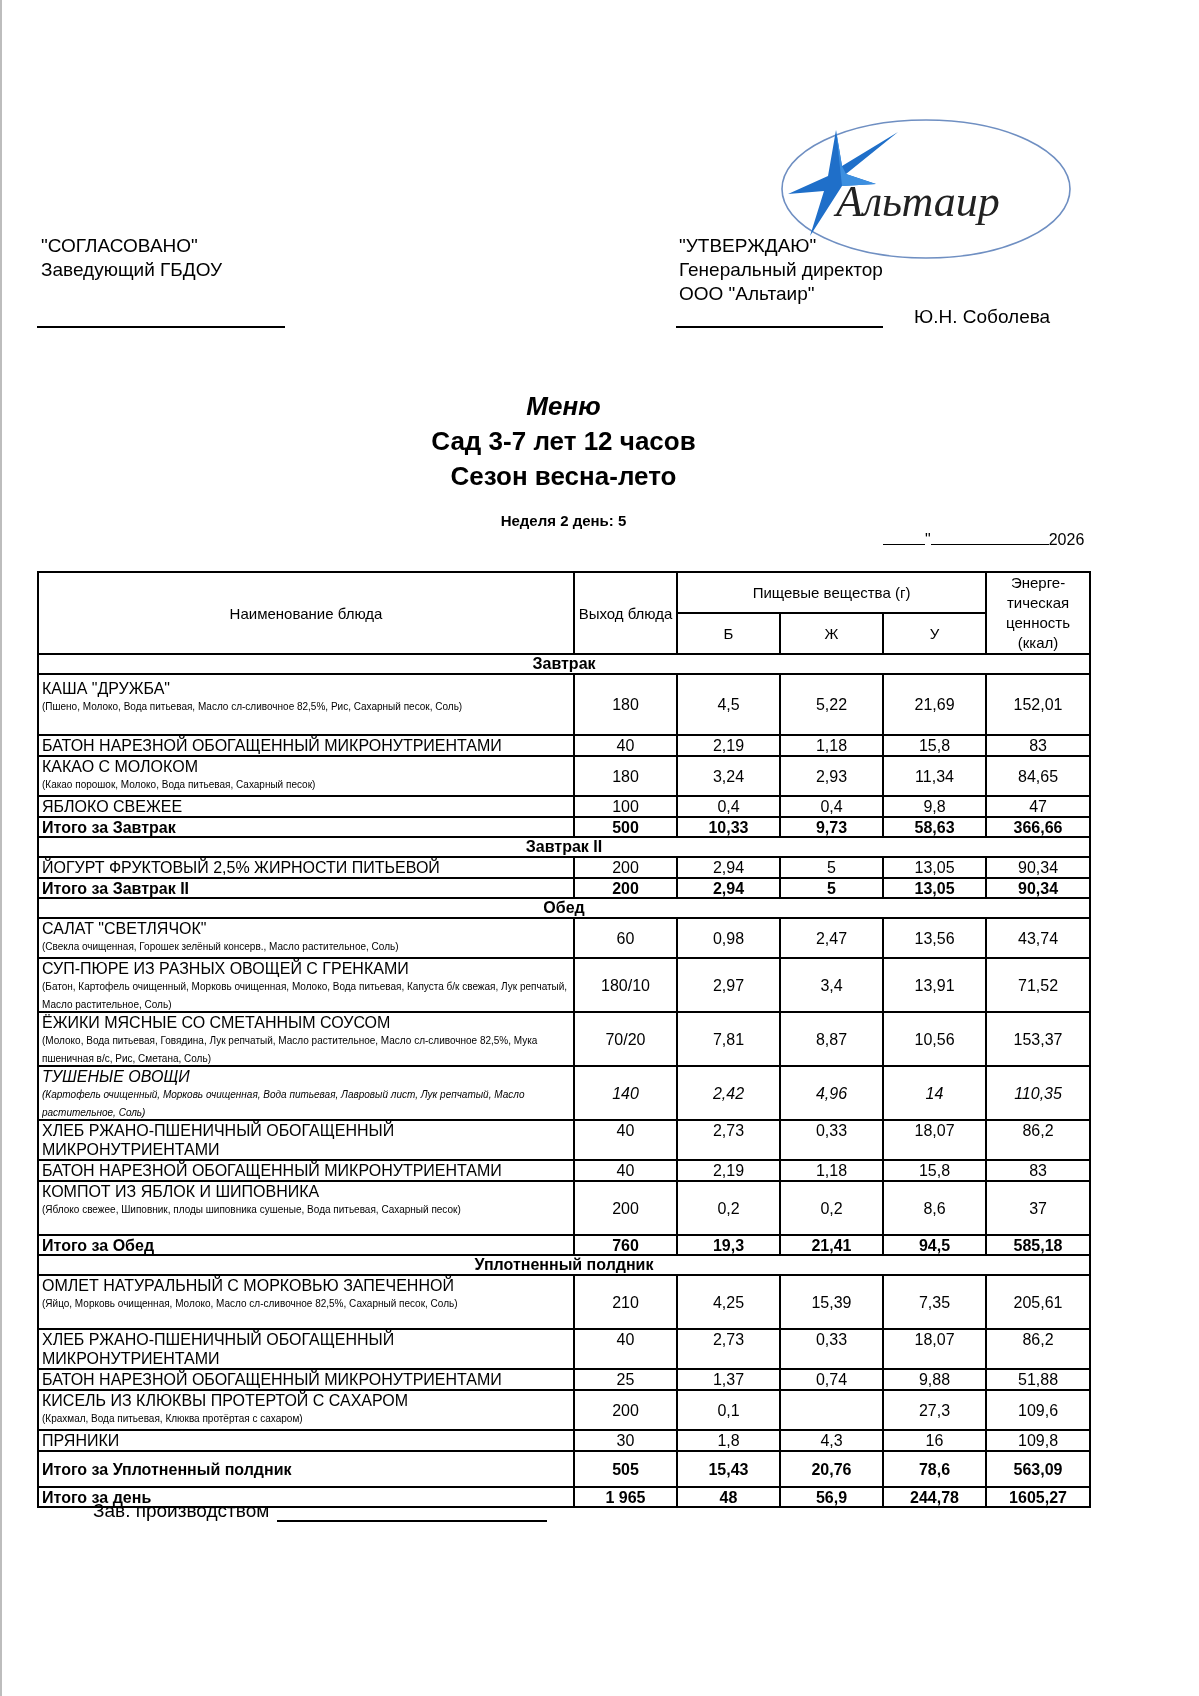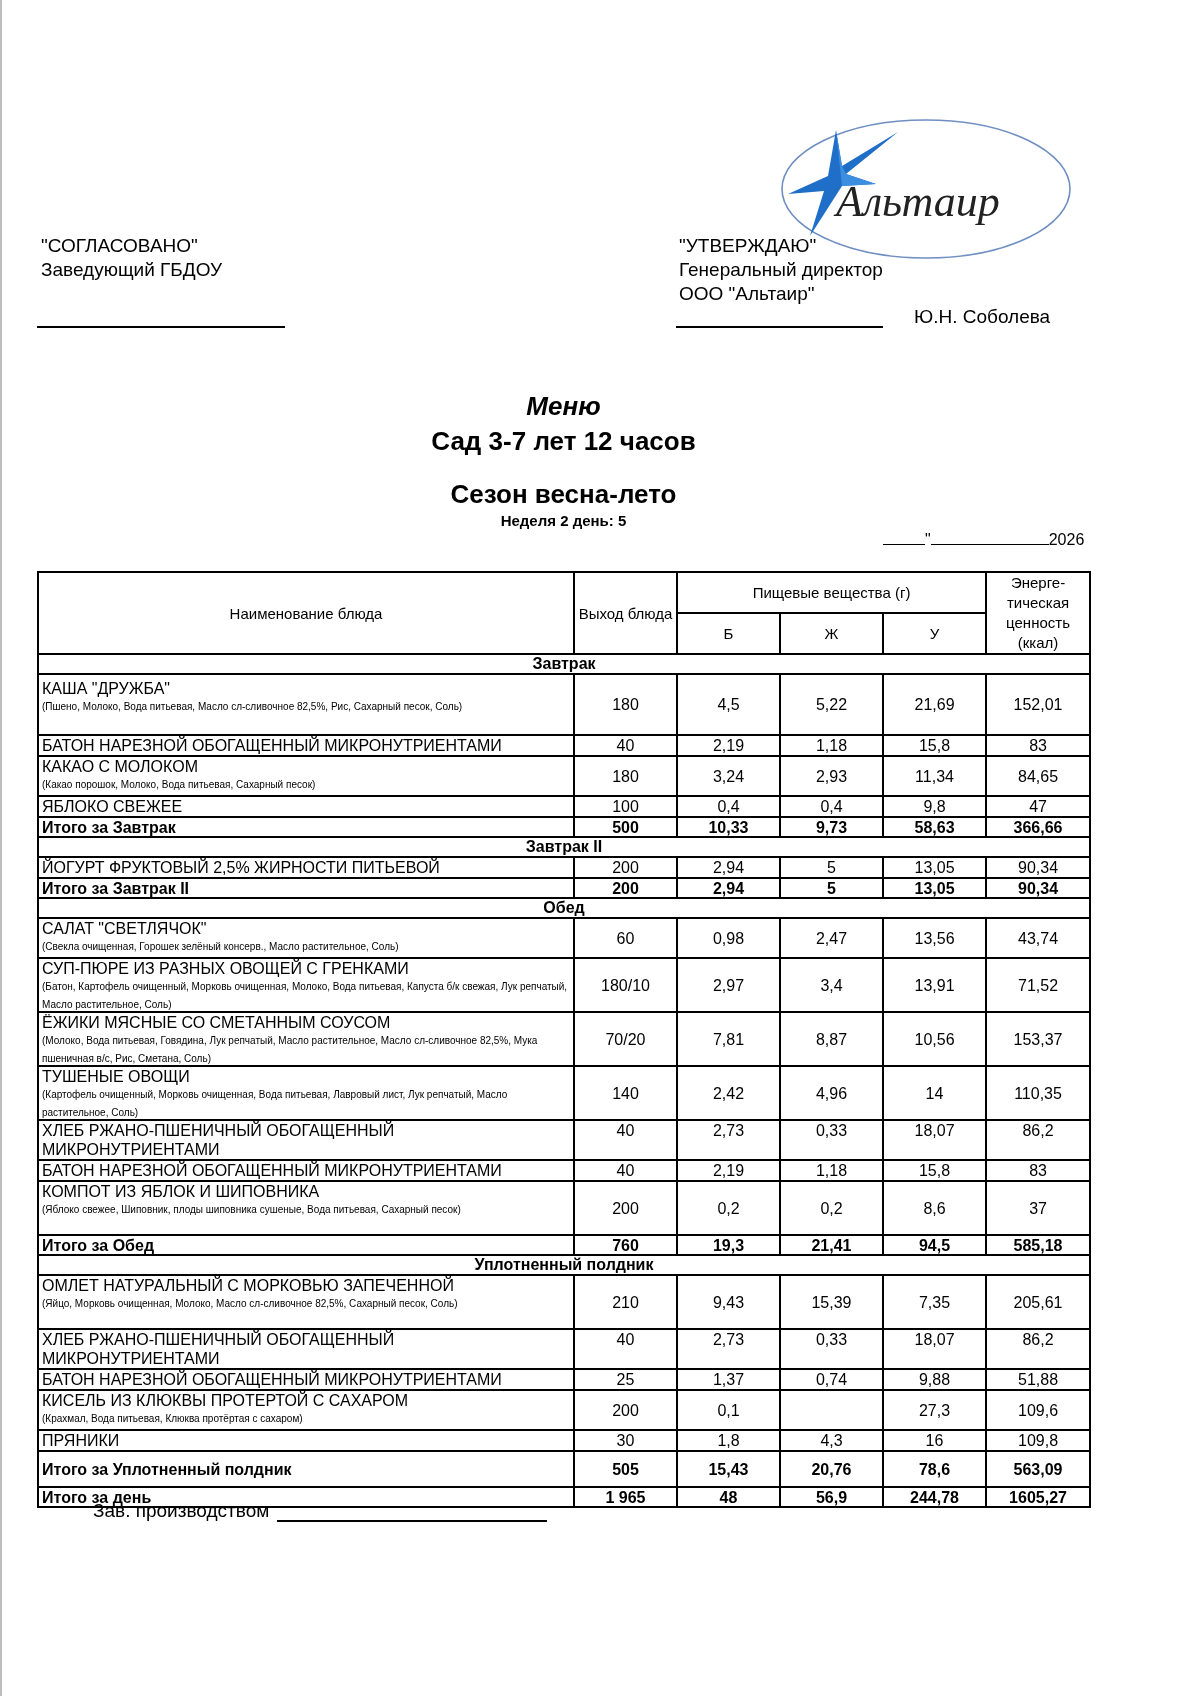--- a/index.html
+++ b/index.html
@@ -54,21 +54,21 @@
 <div class="abs hdr-text" style="left:679px; top:234px;">
   <div>"УТВЕРЖДАЮ"</div>
   <div>Генеральный директор</div>
   <div>ООО "Альтаир"</div>
 </div>
 <div class="sigline" style="left:676px; top:326px; width:207px;"></div>
 <div class="abs hdr-text" style="left:914px; top:305px;">Ю.Н. Соболева</div>
 
 <div class="title" style="top:389px;font-style:italic;">Меню</div>
 <div class="title" style="top:424px;">Сад 3-7 лет 12 часов</div>
-<div class="title" style="top:477px;">Сезон весна-лето</div>
+<div class="title" style="top:459px;">Сезон весна-лето</div>
 <div class="subtitle">Неделя 2  день: 5</div>
 
 <div class="date-line">
   <span class="u" style="width:42px;"></span><span>"</span><span class="u" style="width:118px;"></span><span>2026</span>
 </div>
 
 <table class="menu">
   <colgroup>
     <col style="width:536px">
       <col style="width:103px">
@@ -207,21 +207,21 @@
             <div class="dish">ЁЖИКИ МЯСНЫЕ СО СМЕТАННЫМ СОУСОМ</div>
             <div class="ingr">(Молоко, Вода питьевая, Говядина, Лук репчатый, Масло растительное, Масло сл-сливочное  82,5%, Мука пшеничная в/с, Рис, Сметана, Соль)</div>
           </div>
         </td>
       <td class="num">70/20</td>
       <td class="num">7,81</td>
       <td class="num">8,87</td>
       <td class="num">10,56</td>
       <td class="num">153,37</td>
     </tr>
-    <tr style="height:52px;">
+    <tr style="height:52px;font-style:italic;">
       <td class="name">
           <div class="clip3">
             <div class="dish">ТУШЕНЫЕ ОВОЩИ</div>
             <div class="ingr">(Картофель очищенный, Морковь очищенная, Вода питьевая, Лавровый лист, Лук репчатый, Масло растительное, Соль)</div>
           </div>
         </td>
       <td class="num">140</td>
       <td class="num">2,42</td>
       <td class="num">4,96</td>
       <td class="num">14</td>
@@ -275,21 +275,21 @@
         <td colspan="6">Уплотненный полдник</td>
       </tr>
     <tr style="height:52px;margin-top:12px;">
       <td class="name">
           <div class="clip3">
             <div class="dish">ОМЛЕТ НАТУРАЛЬНЫЙ С МОРКОВЬЮ ЗАПЕЧЕННОЙ</div>
             <div class="ingr" style="width:500px;">(Яйцо, Морковь очищенная, Молоко, Масло сл-сливочное  82,5%, Сахарный песок, Соль)</div>
           </div>
         </td>
       <td class="num">210</td>
-      <td class="num">9,43</td>
+      <td class="num">4,25</td>
       <td class="num">15,39</td>
       <td class="num">7,35</td>
       <td class="num">205,61</td>
     </tr>
     <tr style="height:39px;">
       <td class="name" style="vertical-align:top;">
           <div class="clip2">
             <div style="white-space:normal; width:380px; font-size:16px; line-height:19px;">ХЛЕБ РЖАНО-ПШЕНИЧНЫЙ ОБОГАЩЕННЫЙ МИКРОНУТРИЕНТАМИ</div>
           </div>
         </td>

